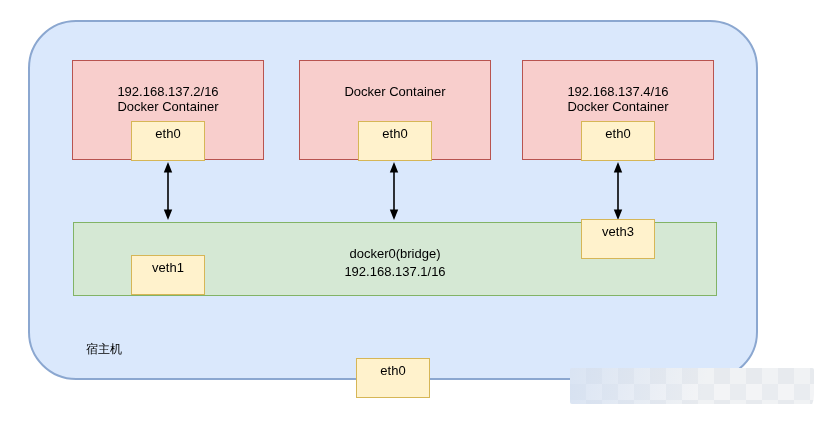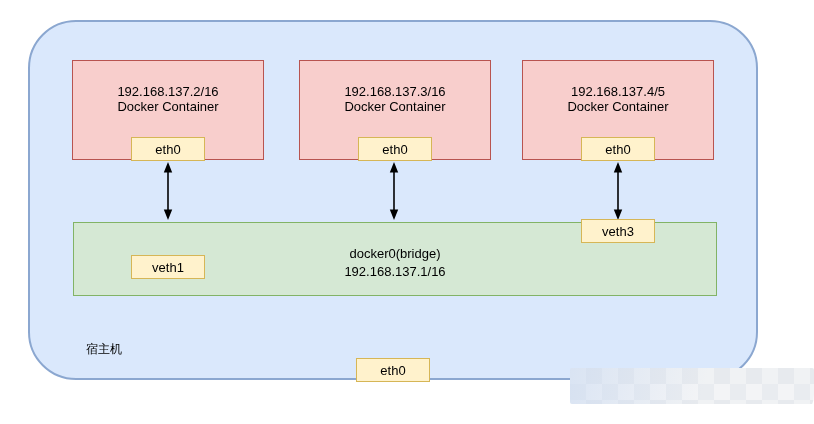--- a/index.html
+++ b/index.html
@@ -16,21 +16,21 @@
   }
   .container-box{
     position:absolute;top:60px;width:192px;height:100px;box-sizing:border-box;
     background:var(--container-fill,#f8cecc);
     border:1.5px solid var(--container-stroke,#b85450);
     z-index:2;text-align:center;font-size:13px;line-height:15px;
   }
   .container-box .txt{padding-top:23px;}
   .c1{left:72px;} .c2{left:299px;} .c3{left:522px;}
   .chip{
-    position:absolute;width:74px;height:24px;box-sizing:border-box;
+    position:absolute;width:74px;height:40px;box-sizing:border-box;
     background:var(--chip-fill,#fff2cc);
     border:1.5px solid var(--chip-stroke,#d6b656);
     font-size:13px;line-height:23px;text-align:center;z-index:4;
   }
   .chip.eth{left:50%;transform:translateX(-50%);bottom:-2px;}
   .bridge{
     position:absolute;left:73px;top:222px;width:644px;height:74px;box-sizing:border-box;
     background:var(--bridge-fill,#d5e8d4);
     border:1.5px solid var(--bridge-stroke,#82b366);
     z-index:2;
@@ -67,29 +67,28 @@
   <div class="container-box c1">
     <div class="txt">
       <div>192.168.137.2/16</div>
       <div>Docker Container</div>
     </div>
     <div class="chip eth">eth0</div>
   </div>
 
   <div class="container-box c2">
     <div class="txt">
-      <div>192.168.137.3/16</div>
       <div>Docker Container</div>
     </div>
     <div class="chip eth">eth0</div>
   </div>
 
   <div class="container-box c3">
     <div class="txt">
-      <div>192.168.137.4/5</div>
+      <div>192.168.137.4/16</div>
       <div>Docker Container</div>
     </div>
     <div class="chip eth">eth0</div>
   </div>
 
   <div class="bridge">
     <div class="bridge-label">
       <div>docker0(bridge)</div>
       <div>192.168.137.1/16</div>
     </div>

